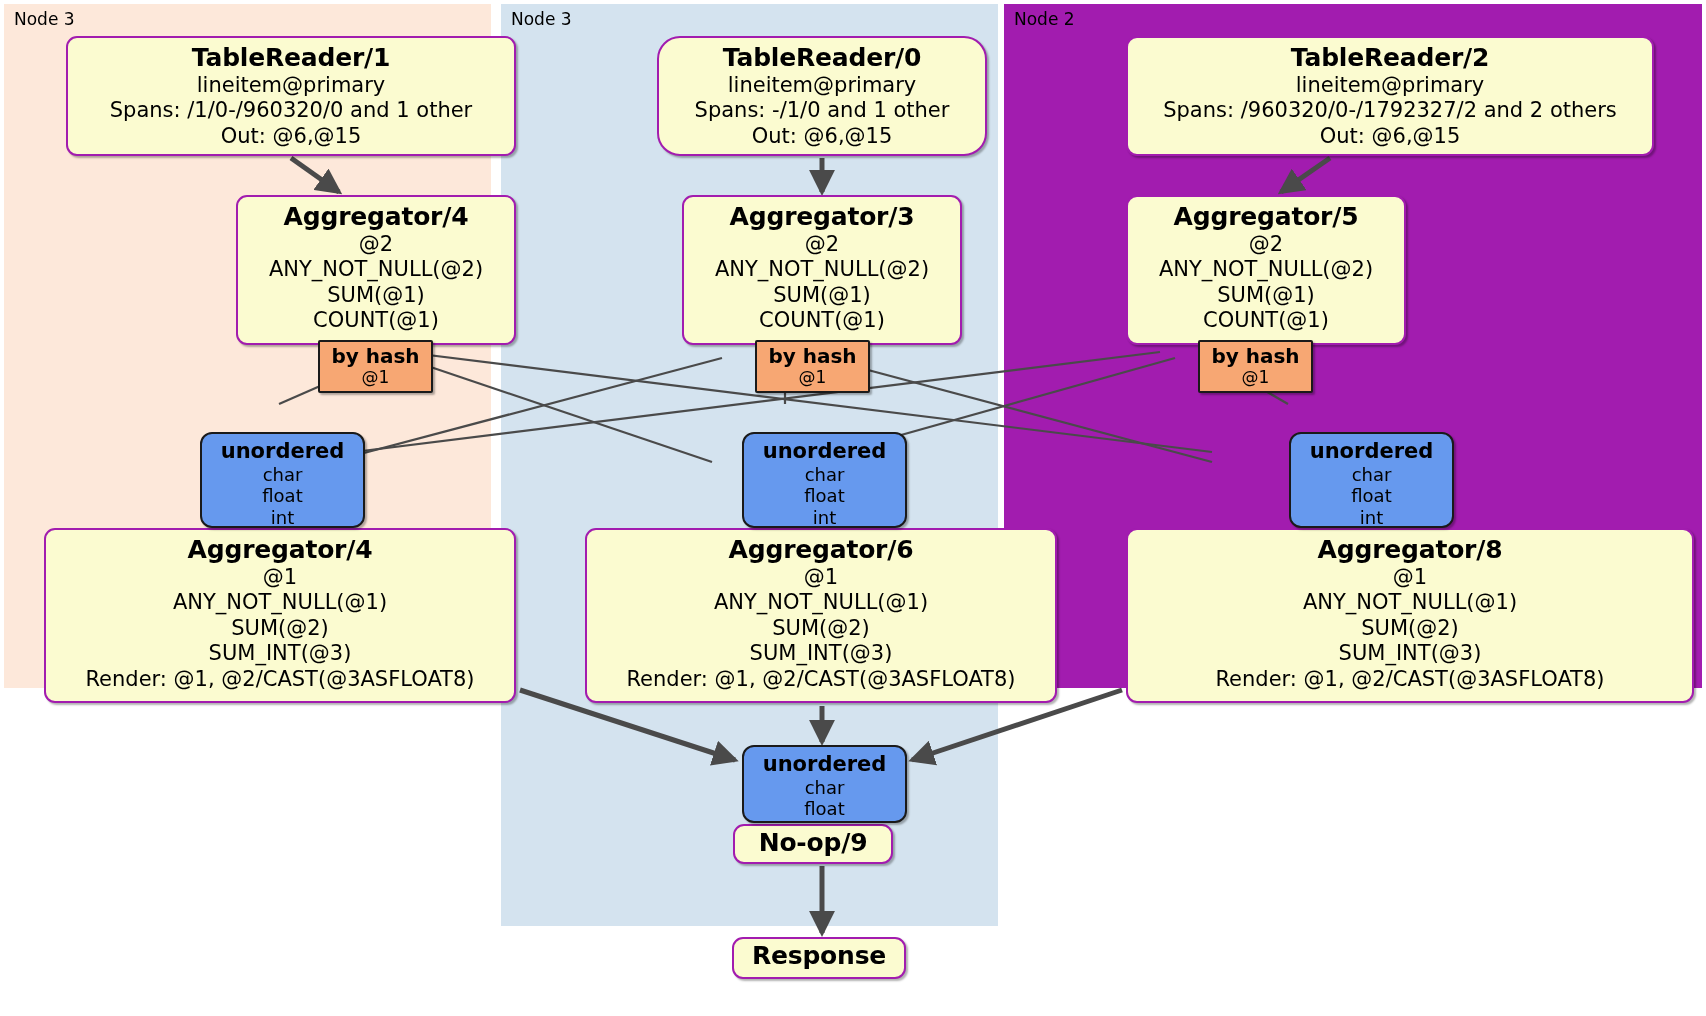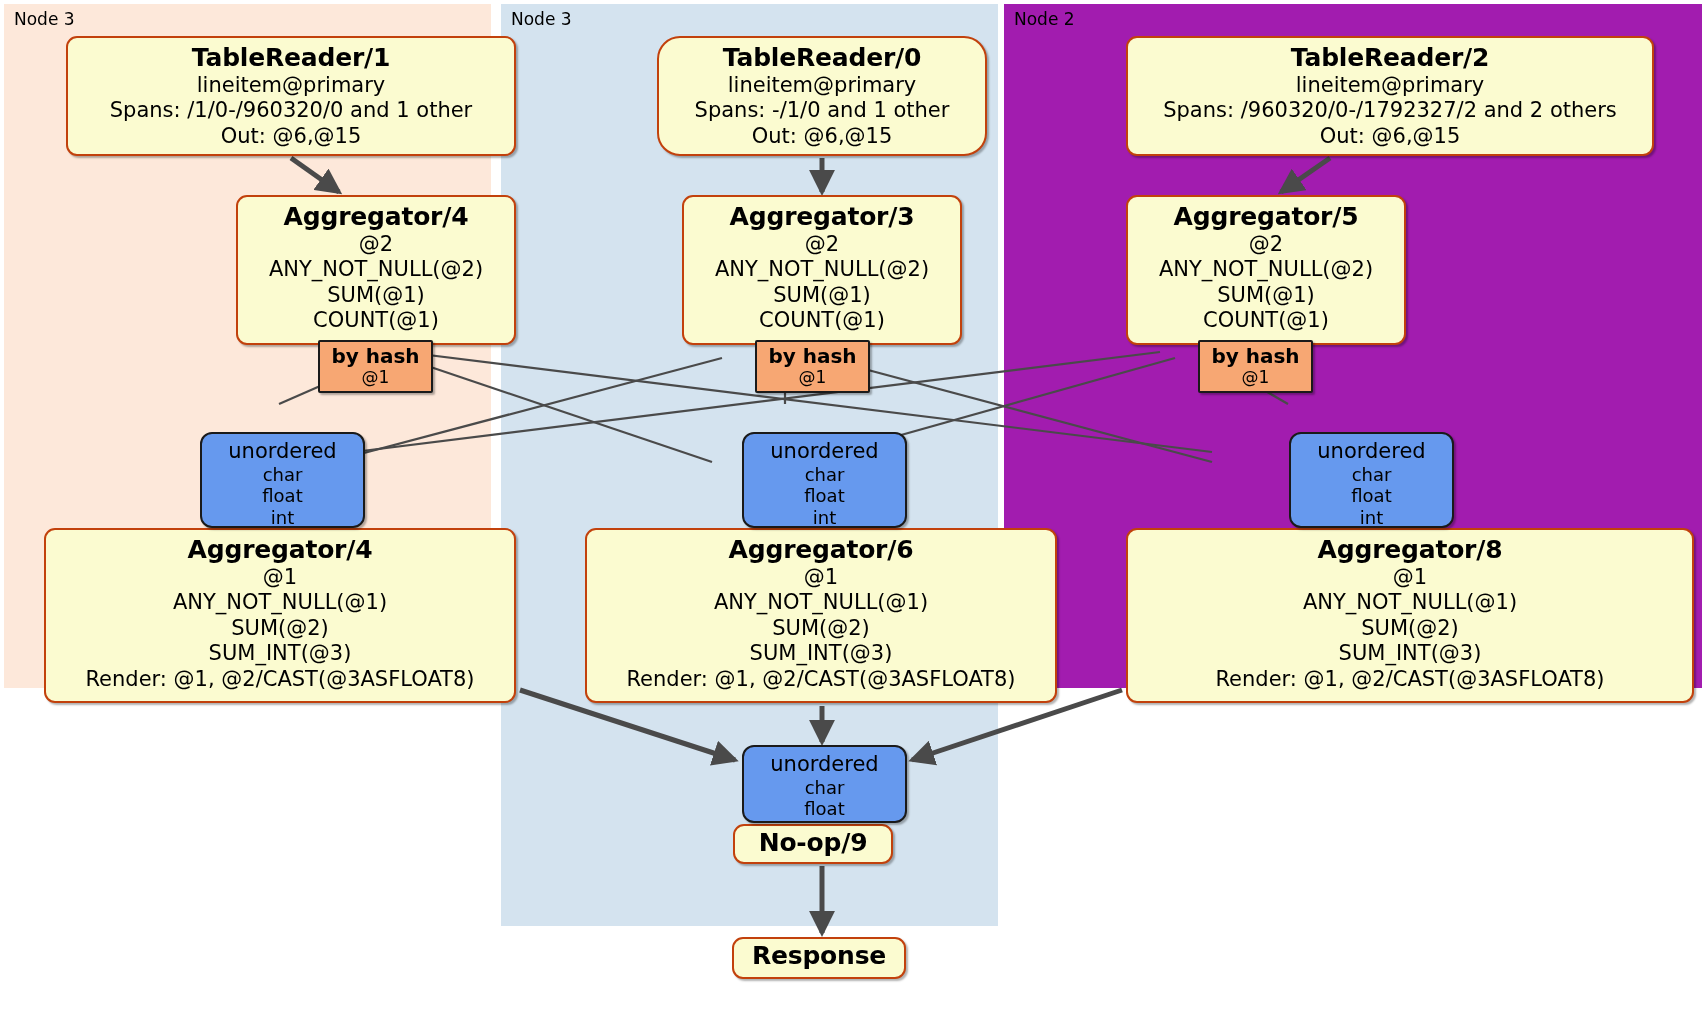--- a/index.html
+++ b/index.html
@@ -29,21 +29,21 @@
     color: #000000;
     white-space: nowrap;
     line-height: 1.1;
   }
 
   
   .proc {
     position: absolute;
     box-sizing: border-box;
     background: #fbfbd0;
-    border: 2px solid #c2410c;
+    border: 2px solid #a21caf;
     border-radius: 11px;
     text-align: center;
     padding: 5px 8px 7px 8px;
     color: #000000;
     box-shadow: 2px 2px 2px rgba(0,0,0,0.30);
   }
   .proc .title {
     font-weight: bold;
     font-size: 25px;
     line-height: 1.18;
@@ -92,21 +92,21 @@
     box-sizing: border-box;
     background: #6699ee;
     border: 2px solid #1a1a1a;
     border-radius: 12px;
     text-align: center;
     padding: 5px 10px 7px 10px;
     color: #000000;
     box-shadow: 2px 2px 2px rgba(0,0,0,0.30);
   }
   .sync .stitle {
-    font-weight: normal;
+    font-weight: bold;
     font-size: 21px;
     line-height: 1.18;
     white-space: nowrap;
   }
   .sync .sline {
     font-size: 18px;
     line-height: 1.2;
     white-space: nowrap;
   }
 

